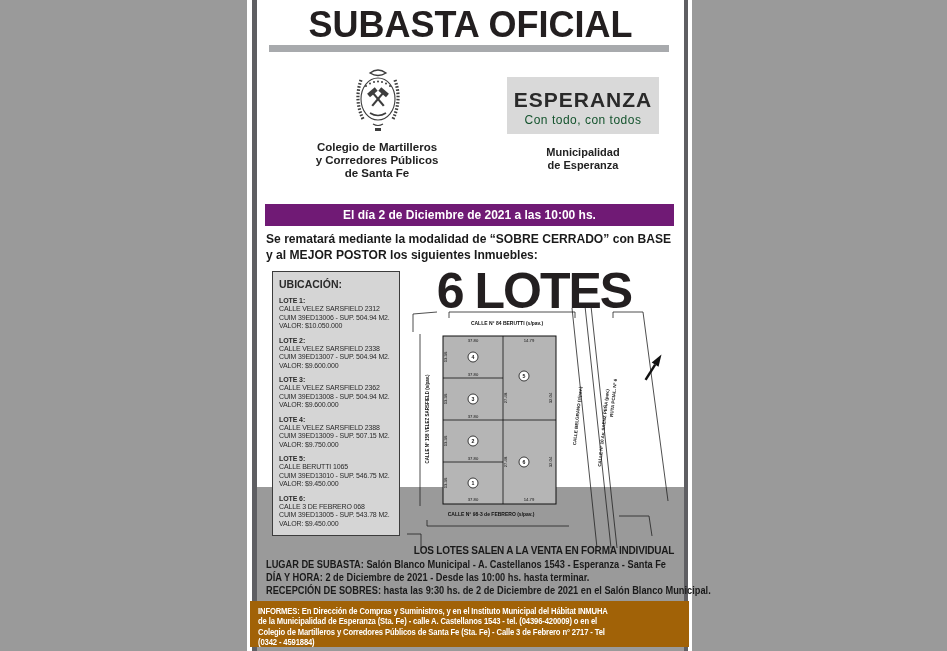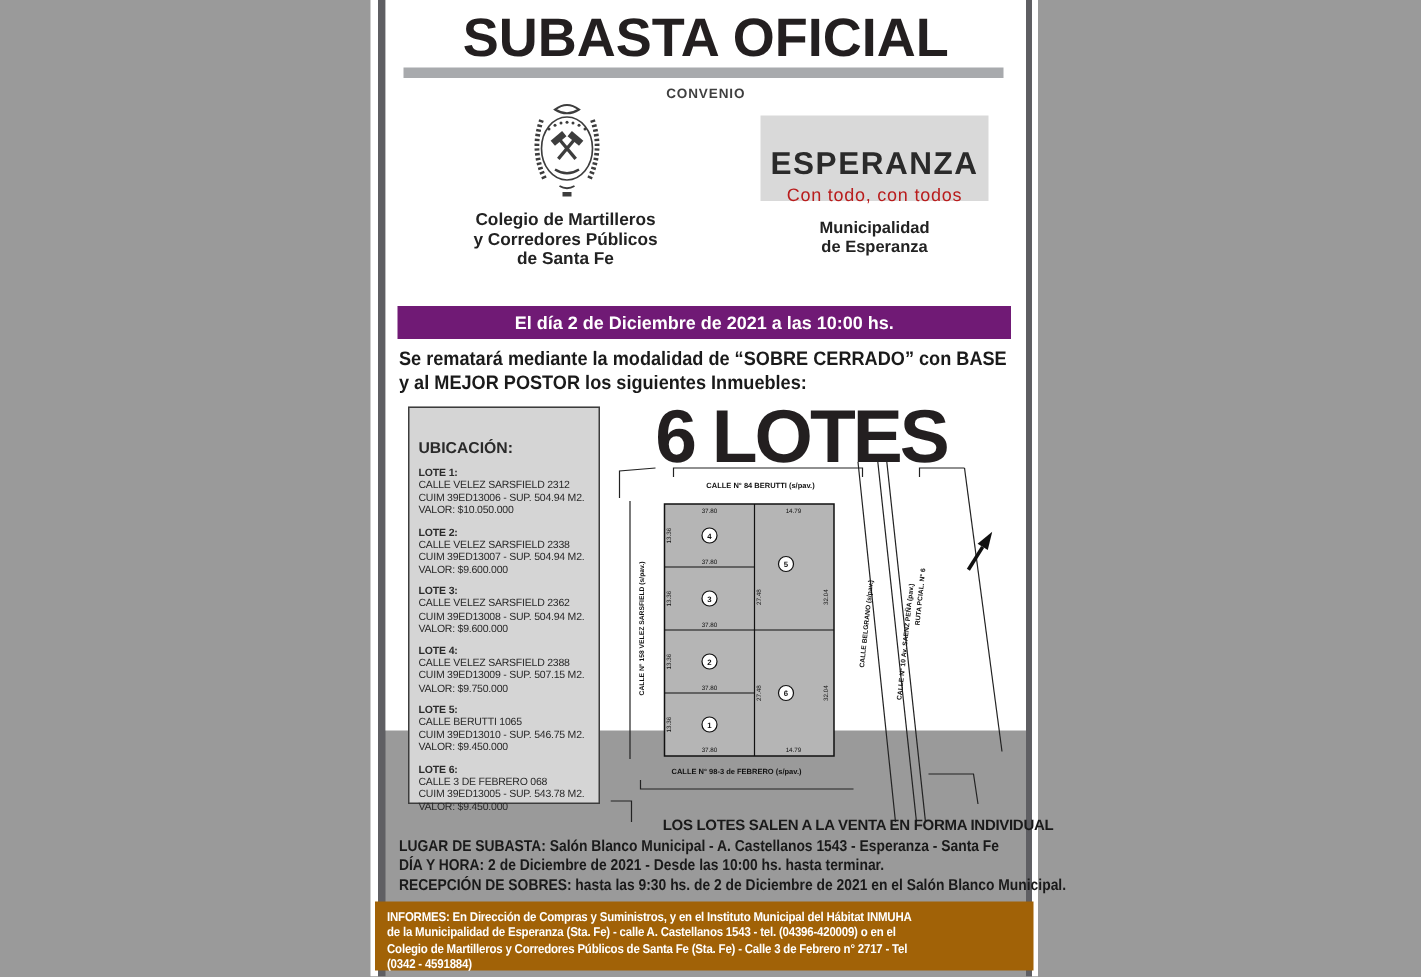--- a/index.html
+++ b/index.html
@@ -13,48 +13,48 @@
   .strip-dark { background:#5f5f63; top:0; height:651px; }
   #flyer { left:257px; top:0; width:427px; height:487px; background:#ffffff; }
 
   
   .title { top:4px; left:0; width:100%; text-align:center; font-size:36px; font-weight:bold;
            color:#231f20; letter-spacing:0px; }
   .title-bar { top:45px; left:12px; width:400px; height:7px; background:#a8aaad; }
   .convenio { top:57px; left:0; width:100%; text-align:center; font-size:9px; font-weight:bold;
               color:#3f3f3f; letter-spacing:.6px; }
   .esp-box { left:250px; top:77px; width:152px; height:57px; background:#d9d9d9; text-align:center;
-             padding-top:21px; }
+             padding-top:11px; }
   .esp-name { font-size:21px; font-weight:bold; letter-spacing:1px; color:#2a2a2a; }
-  .esp-sub  { font-size:12px; color:#b91c1c; margin-top:1px; letter-spacing:.5px; }
+  .esp-sub  { font-size:12px; color:#14532d; margin-top:1px; letter-spacing:.5px; }
   .org-left  { left:35px; top:141px; width:170px; text-align:center; font-size:11.5px;
                font-weight:bold; line-height:13px; color:#222; }
   .org-right { left:252px; top:146px; width:148px; text-align:center; font-size:11px;
                font-weight:bold; line-height:13px; color:#222; }
   .ordenanza { top:189px; left:0; width:100%; text-align:center; font-size:12px; font-weight:bold;
                color:#1c1c1c; }
   .banner { left:8px; top:204px; width:409px; height:22px; background:#701a75; color:#ffffff;
             font-size:12px; font-weight:bold; text-align:center; line-height:22px; }
   .intro { left:9px; top:231px; width:450px; font-size:13px; font-weight:bold; color:#1a1a1a;
            line-height:16px; transform:scaleX(.93); transform-origin:left top; }
 
   
   .ubox { left:15px; top:271px; width:128px; height:265px; background:#d5d5d5;
           border:1px solid #3c3c3c; padding:6px 6px; color:#2a2a2a; }
-  .ubox-title { font-size:10.5px; font-weight:bold; margin-bottom:6px;margin-top:15px; }
+  .ubox-title { font-size:10.5px; font-weight:bold; margin-bottom:6px; }
   .lote { margin-bottom:5px; }
   .lote-label { font-size:7px; font-weight:bold; line-height:9px; letter-spacing:-.1px; }
   .lote-line  { font-size:7px; line-height:8.5px; letter-spacing:-.15px; white-space:nowrap; }
 
   
   .headline6 { left:152px; top:262px; width:250px; text-align:center; font-size:50px;
                font-weight:bold; letter-spacing:-2px; color:#231f20; }
   #mapsvg { left:150px; top:306px; }
   .footnote { left:150px; top:545px; width:274px; text-align:center; font-size:10px;
-              font-weight:bold; color:#1a1a1a; letter-spacing:-.2px;margin-left:28px; }
+              font-weight:bold; color:#1a1a1a; letter-spacing:-.2px; }
 
   
   .details { left:9px; top:558px; width:480px; transform:scaleX(.88); transform-origin:left top; }
   .detail-line { font-size:10.5px; font-weight:bold; color:#1a1a1a; line-height:13.2px;
                  white-space:nowrap; }
 
   
   .footer { left:250px; top:601px; width:439px; height:46px; background:#a16207;
             padding:5px 8px; }
   .footer-inner { transform:scaleX(.9); transform-origin:left top; width:111%; }
@@ -69,21 +69,20 @@
 <div id="stage">
   <div class="abs gap-white" style="left:247px;width:5px;"></div>
   <div class="abs strip-dark" style="left:252px;width:5px;"></div>
   <div class="abs strip-dark" style="left:684px;width:4px;"></div>
   <div class="abs gap-white" style="left:688px;width:4px;"></div>
 
   <div class="abs" id="flyer">
 
     <div class="abs title">SUBASTA OFICIAL</div>
     <div class="abs title-bar"></div>
-    <div class="abs convenio">CONVENIO</div>
 
     <svg class="abs" style="left:92px;top:66px;" width="58" height="70" viewBox="0 0 58 70">
       <path d="M12,14 Q5,34 14,53" fill="none" stroke="#3d3d3d" stroke-width="3.2" stroke-dasharray="1.6,1.6"></path>
       <path d="M46,14 Q53,34 44,53" fill="none" stroke="#3d3d3d" stroke-width="3.2" stroke-dasharray="1.6,1.6"></path>
       <ellipse cx="29" cy="33" rx="17" ry="21" fill="none" stroke="#3d3d3d" stroke-width="1.1"></ellipse>
       <path d="M21,7 q8,-6 16,0 q-8,5 -16,0 z" fill="none" stroke="#3d3d3d" stroke-width="1.4"></path>
       <g fill="#3d3d3d">
         <circle cx="17" cy="20" r="1"></circle>
           <circle cx="21" cy="17.5" r="1"></circle>
           <circle cx="25" cy="16" r="1"></circle>

